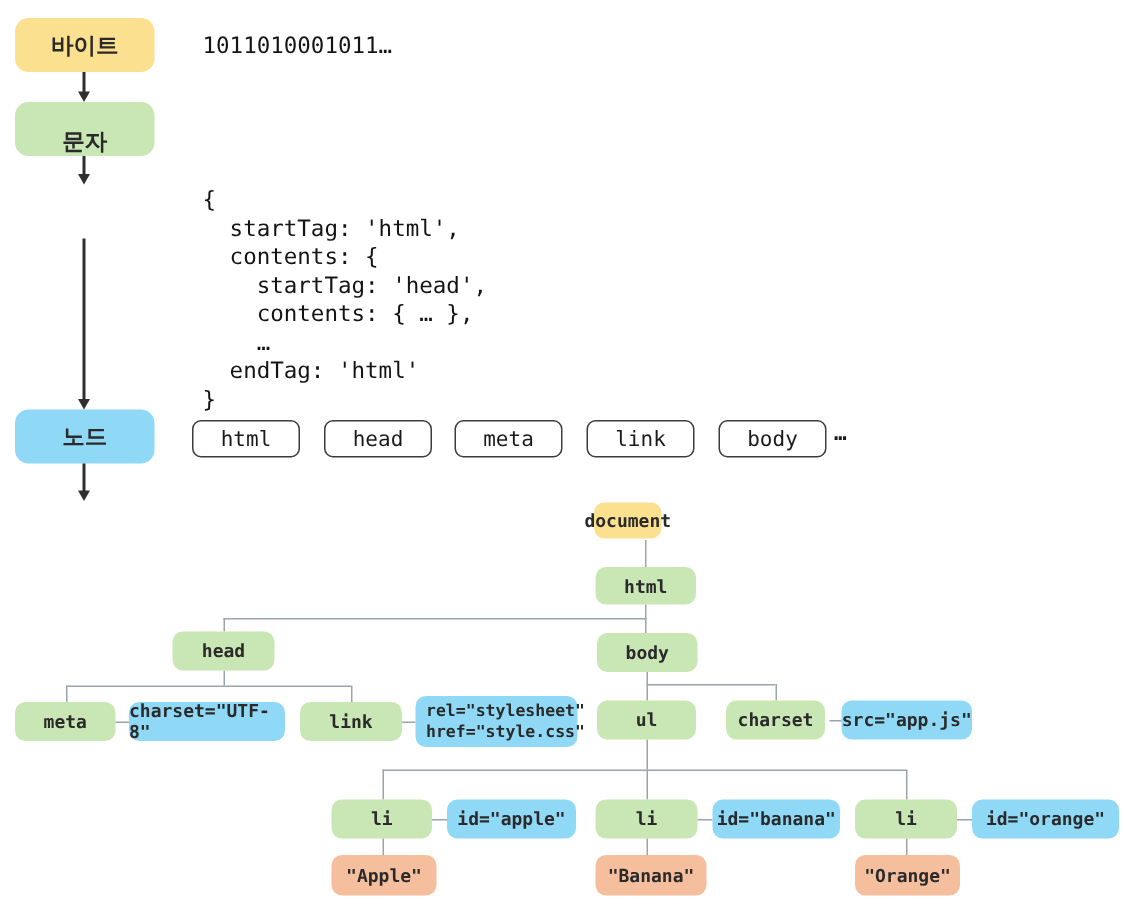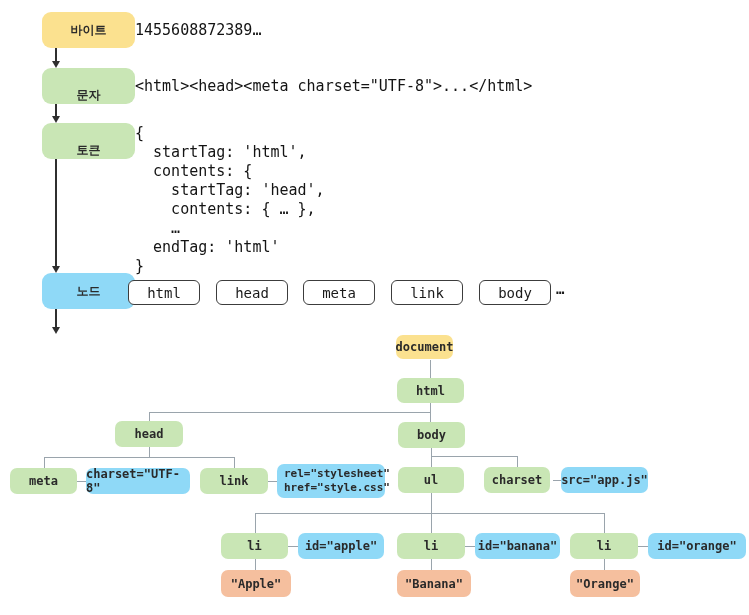--- a/index.html
+++ b/index.html
@@ -4,21 +4,21 @@
 <style>
   html,body{margin:0;padding:0;background:#ffffff;}
   #stage{
     position:relative;width:749px;height:615px;background:#ffffff;overflow:hidden;
     font-family:"Liberation Sans", sans-serif;color:#1f1f1f;
   }
   
   .pbox{
     position:absolute;left:10px;width:93px;height:36px;border-radius:9px;
     display:flex;align-items:center;justify-content:center;
-    font-weight:bold;font-size:12px;color:#2a2a2a;margin-left:32px;
+    font-weight:bold;font-size:15px;color:#2a2a2a;
   }
   .c-yellow{background:#FBE18F;}
   .c-green{background:#C9E6B5;align-items:flex-end;}
   .c-blue{background:#8FD9F7;}
   .c-orange{background:#F5BF9E;}
   
   .aline{position:absolute;left:55px;width:1.5px;background:#2f2f2f;}
   .ahead{position:absolute;left:51.5px;width:0;height:0;
     border-left:4.5px solid transparent;border-right:4.5px solid transparent;
     border-top:7px solid #2f2f2f;}
@@ -51,38 +51,34 @@
 <body>
 
 <div id="stage">
 
   <div class="pbox c-yellow" style="top:12px">
     <span>바이트</span>
   </div>
   <div class="pbox c-green" style="top:68px">
     <span>문자</span>
   </div>
-  <div class="pbox c-green" style="top:123px">
-    <span>토큰</span>
-  </div>
   <div class="pbox c-blue" style="top:273px">
     <span>노드</span>
   </div>
 
   <div class="aline" style="top:48px;height:14px"></div>
   <div class="ahead" style="top:61px"></div>
   <div class="aline" style="top:104px;height:13px"></div>
   <div class="ahead" style="top:116px"></div>
   <div class="aline" style="top:159px;height:108px"></div>
   <div class="ahead" style="top:266px"></div>
   <div class="aline" style="top:309px;height:19px"></div>
   <div class="ahead" style="top:327px"></div>
 
-  <div class="codeline mono" style="left:135px;top:21px">1455608872389…</div>
-  <div class="codeline mono" style="left:135px;top:77px">&lt;html&gt;&lt;head&gt;&lt;meta charset="UTF-8"&gt;...&lt;/html&gt;</div>
+  <div class="codeline mono" style="left:135px;top:21px">1011010001011…</div>
   <pre class="token-pre mono">{
   startTag: 'html',
   contents: {
     startTag: 'head',
     contents: { … },
     …
   endTag: 'html'
 }</pre>
 
   <div class="chip mono" style="left:128px">html</div>
@@ -113,21 +109,21 @@
   <div class="vline" style="left:255px;top:513px;height:20px"></div>
   <div class="vline" style="left:431px;top:513px;height:20px"></div>
   <div class="vline" style="left:604px;top:513px;height:20px"></div>
   <div class="hline" style="left:288px;top:546px;width:10px"></div>
   <div class="hline" style="left:465px;top:546px;width:10px"></div>
   <div class="hline" style="left:638px;top:546px;width:10px"></div>
   <div class="vline" style="left:255px;top:559px;height:11px"></div>
   <div class="vline" style="left:431px;top:559px;height:11px"></div>
   <div class="vline" style="left:604px;top:559px;height:11px"></div>
 
-  <div class="tnode mono c-yellow" style="left:396px;top:335px;width:57px;height:24px">document</div>
+  <div class="tnode mono c-yellow" style="left:396px;top:335px;width:45px;height:24px">document</div>
   <div class="tnode mono c-green" style="left:397px;top:378px;width:67px;height:25px">html</div>
   <div class="tnode mono c-green" style="left:115px;top:421px;width:68px">head</div>
   <div class="tnode mono c-green" style="left:398px;top:422px;width:67px">body</div>
   <div class="tnode mono c-green" style="left:10px;top:468px;width:67px">meta</div>
   <div class="tnode mono c-blue" style="left:86px;top:468px;width:104px">charset="UTF-8"</div>
   <div class="tnode mono c-green" style="left:200px;top:468px;width:68px">link</div>
   <div class="tnode mono c-blue attr2" style="left:277px;top:464px;width:101px">rel="stylesheet"
 href="style.css"</div>
   <div class="tnode mono c-green" style="left:398px;top:467px;width:66px">ul</div>
   <div class="tnode mono c-green" style="left:484px;top:467px;width:66px">charset</div>

